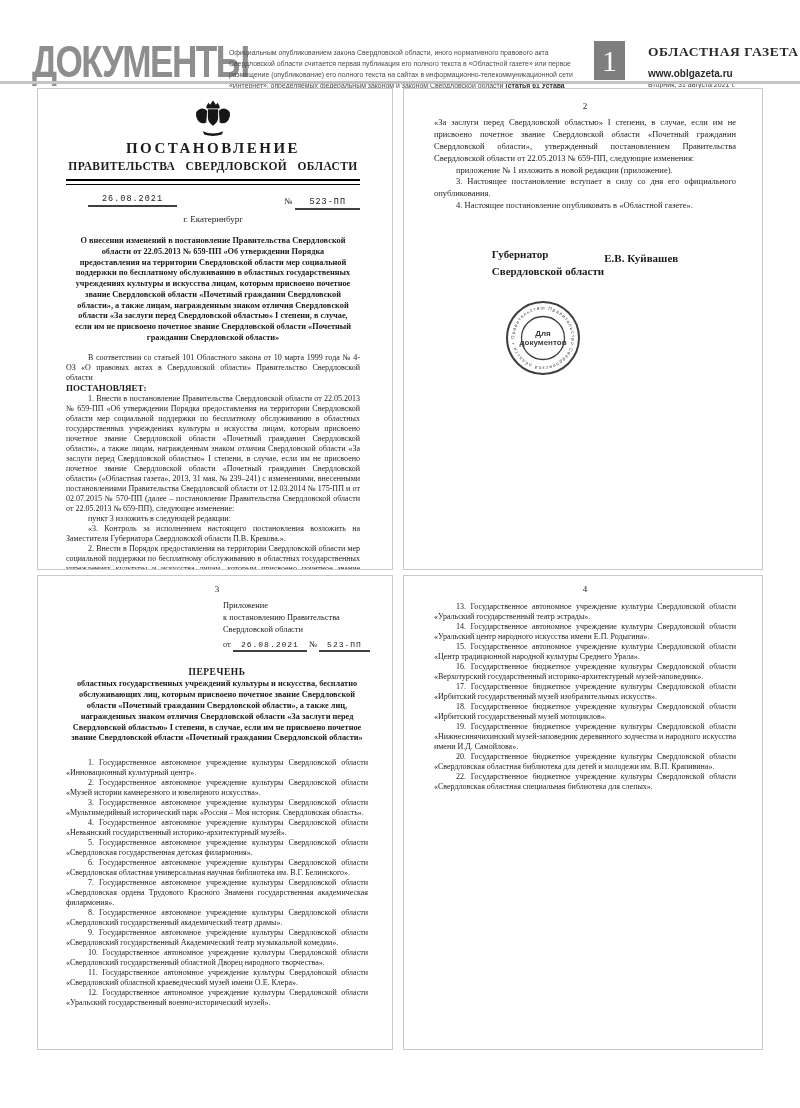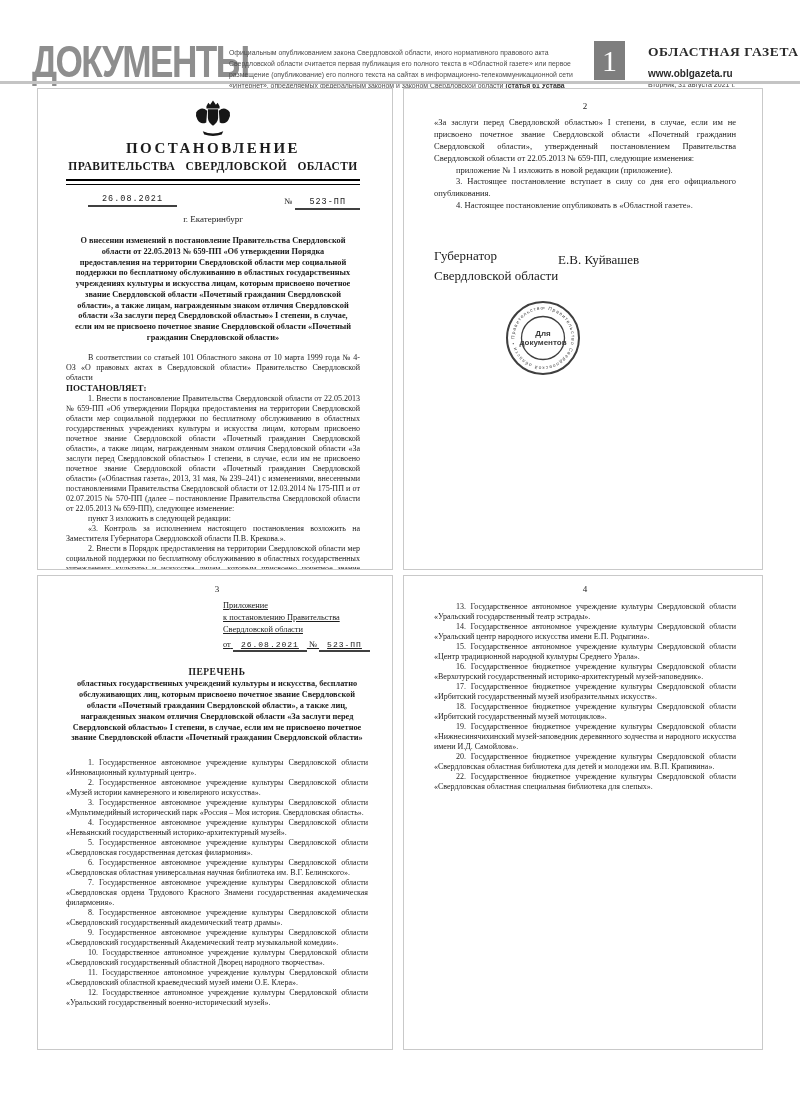--- a/index.html
+++ b/index.html
@@ -56,31 +56,31 @@
 
   
   .doc-text{font-size:8px;line-height:1.25;margin-top:9px;}
   .doc-text p{margin:0;text-align:justify;text-indent:22px;}
   .doc-text p.resolves{font-weight:700;text-indent:0;text-align:left;font-size:9px;}
   .doc2-text{font-size:8.5px;line-height:1.4;}
   .doc2-text p{margin:0;text-align:justify;text-indent:22px;}
   .doc2-text p.flush{text-indent:0;}
 
   
-  .sig-row{display:flex;justify-content:flex-start;margin-top:34px;font-size:13px;line-height:1.5;}
+  .sig-row{display:flex;justify-content:center;margin-top:34px;font-size:11px;line-height:1.5;font-weight:bold;}
   .sig-name{margin-top:4px;}
   .stamp{position:absolute;left:100px;top:210px;width:78px;height:78px;}
   .stamp-center{
     position:absolute;left:0;top:0;width:78px;height:78px;display:flex;flex-direction:column;
     align-items:center;justify-content:center;font-family:"Liberation Sans", sans-serif;
     font-weight:700;font-size:8px;line-height:1.15;color:#3d3d3d;text-align:center;
   }
 
   
-  .appendix{margin:4px 0 0 52%;font-size:8.4px;line-height:1.45;text-decoration:underline;}
+  .appendix{margin:4px 0 0 52%;font-size:8.4px;line-height:1.45;}
   .appendix .from-row{margin-top:2px;white-space:nowrap;}
   .appendix .mono{font-family:"Liberation Mono", monospace;font-size:8px;letter-spacing:1px;}
   .appendix .uline{padding:0 8px 1px 8px;}
   .list-title{text-align:center;font-weight:700;font-size:9.5px;letter-spacing:.5px;margin:16px 0 2px 0;}
   .list-subtitle{text-align:center;font-weight:700;font-size:8.3px;line-height:1.32;margin:2px 2px 8px 2px;}
   .inst-list{margin-top:14px;font-size:8px;line-height:1.25;}
   .inst-list p{margin:0;text-align:justify;text-indent:22px;}
   #panel4 .inst-list{margin-top:8px;}
 </style>
 </head>

